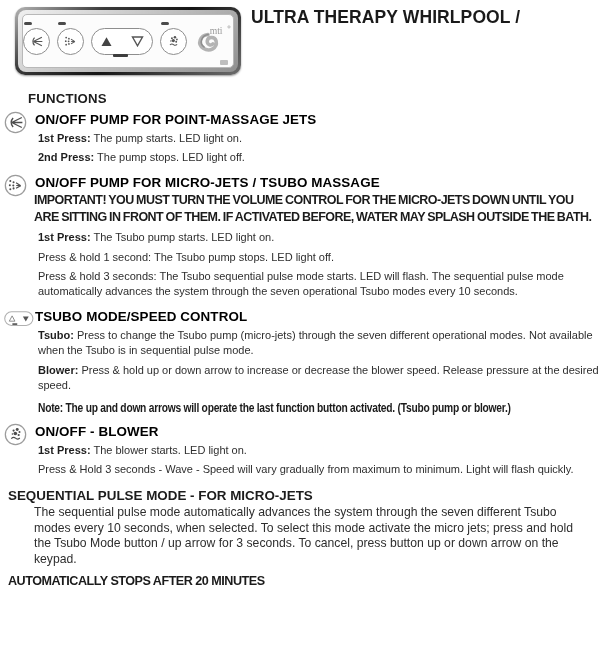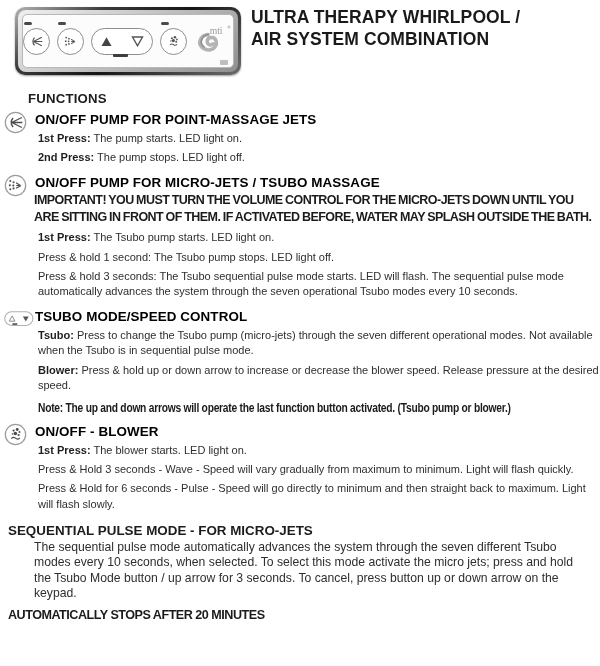--- a/index.html
+++ b/index.html
@@ -117,21 +117,20 @@
             <path d="M15 14 C7 15.2 3.5 24.5 10 29.4" fill="none" stroke="#8e8e8e" stroke-width="2" stroke-linecap="round"></path>
           </svg>
 
           <span class="corner-mark"></span>
         </div>
       </div>
     </div>
 
     <div class="title">
       <div>ULTRA THERAPY WHIRLPOOL /</div>
-      <div>AIR SYSTEM COMBINATION</div>
     </div>
   </div>
 
   <div class="top-head">FUNCTIONS</div>
 
   <div class="sec">
     <div class="sec-icon">
       <svg width="23" height="23" viewBox="0 0 24 24">
         <circle cx="12" cy="12" r="10.6" fill="none" stroke="#9c9c9c" stroke-width="1.3"></circle>
         <path d="M9.5 7.4 Q5.4 12 9.5 16.6" fill="none" stroke="#4d4d4d" stroke-width="1.5"></path>
@@ -200,21 +199,20 @@
           <circle cx="15.3" cy="12.5" r="1.15"></circle>
             <circle cx="8.8" cy="11.5" r="0.85"></circle>
         </g>
         <path d="M7.6 16.3 Q9.9 14 12 15.8 Q14.1 17.7 16.5 15.6" fill="none" stroke="#4d4d4d" stroke-width="1.25"></path>
       </svg>
     </div>
     <div class="sec-main">
       <div class="sec-h">ON/OFF - BLOWER</div>
       <p class="para"><b>1st Press:</b><span> The blower starts. LED light on.</span></p>
       <p class="para"><b></b><span>Press &amp; Hold 3 seconds - Wave - Speed will vary gradually from maximum to minimum. Light will flash quickly.</span></p>
-      <p class="para"><b></b><span>Press &amp; Hold for 6 seconds - Pulse - Speed will go directly to minimum and then straight back to maximum. Light will flash slowly.</span></p>
     </div>
   </div>
 
   <div class="seq-head">SEQUENTIAL PULSE MODE - FOR MICRO-JETS</div>
   <p class="seq-para">The sequential pulse mode automatically advances the system through the seven different Tsubo modes every 10 seconds, when selected. To select this mode activate the micro jets; press and hold the Tsubo Mode button / up arrow for 3 seconds. To cancel, press button up or down arrow on the keypad.</p>
 
   <div class="auto-stop">AUTOMATICALLY STOPS AFTER 20 MINUTES</div>
 
 </div>
 

